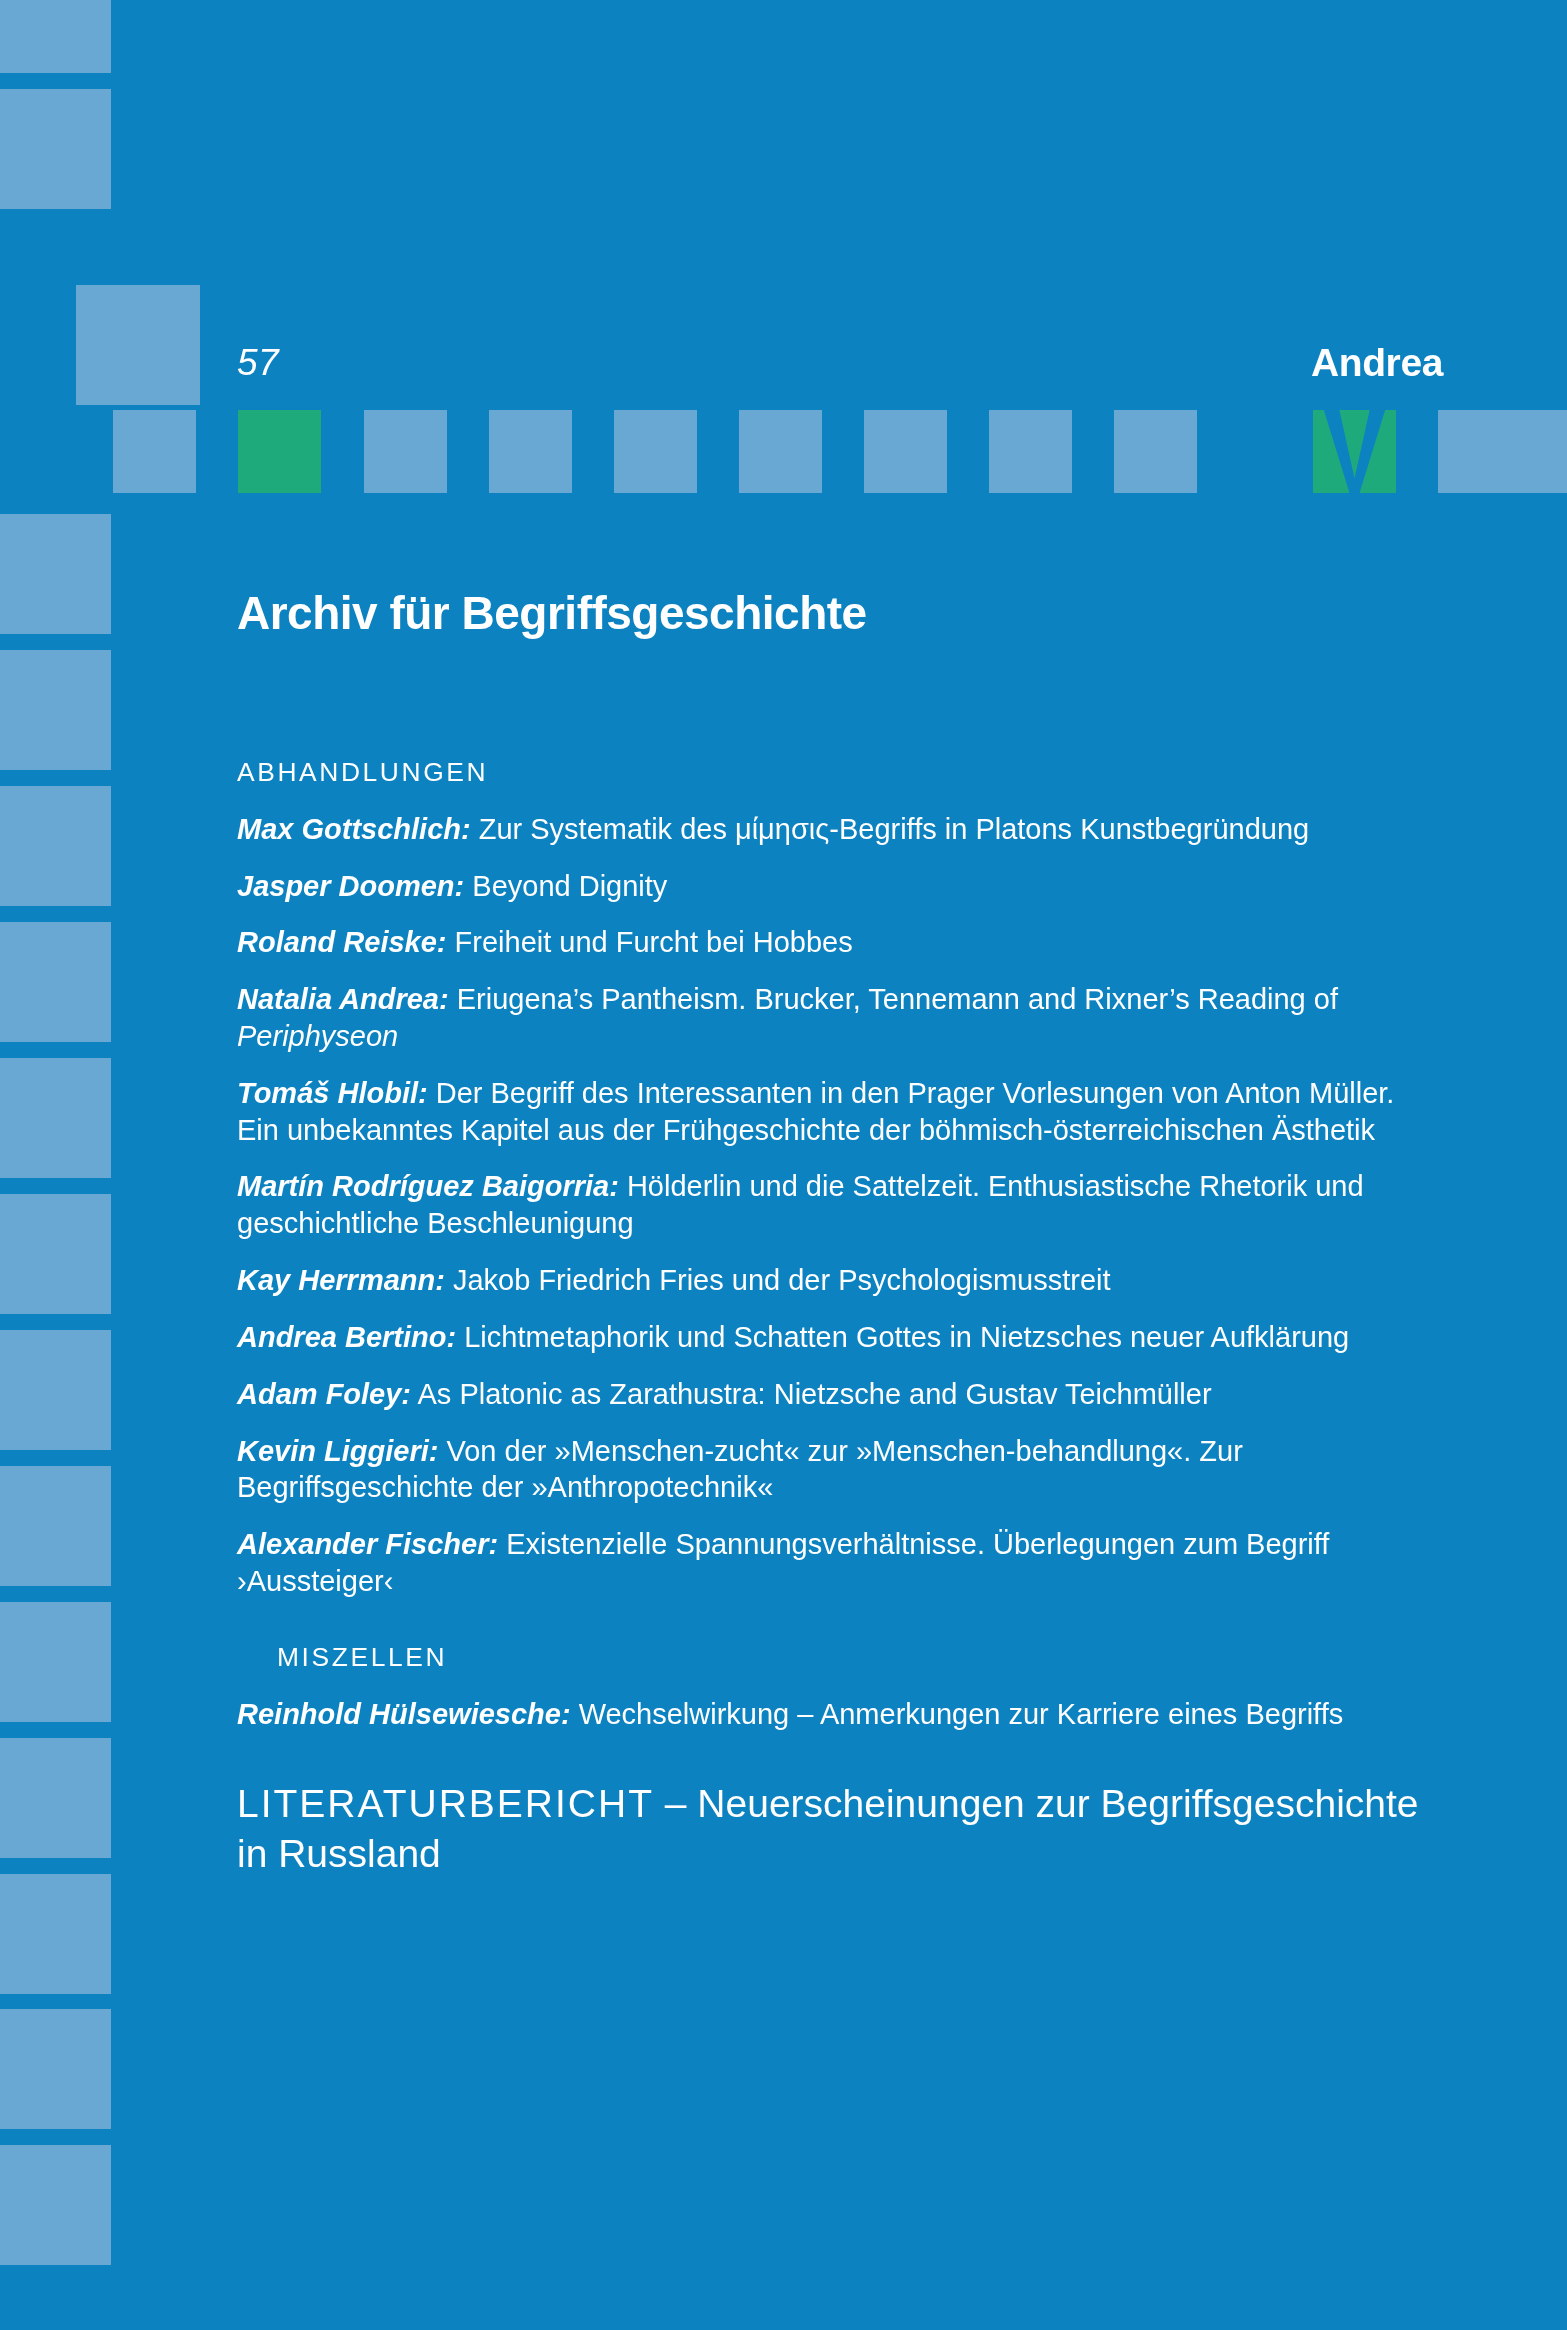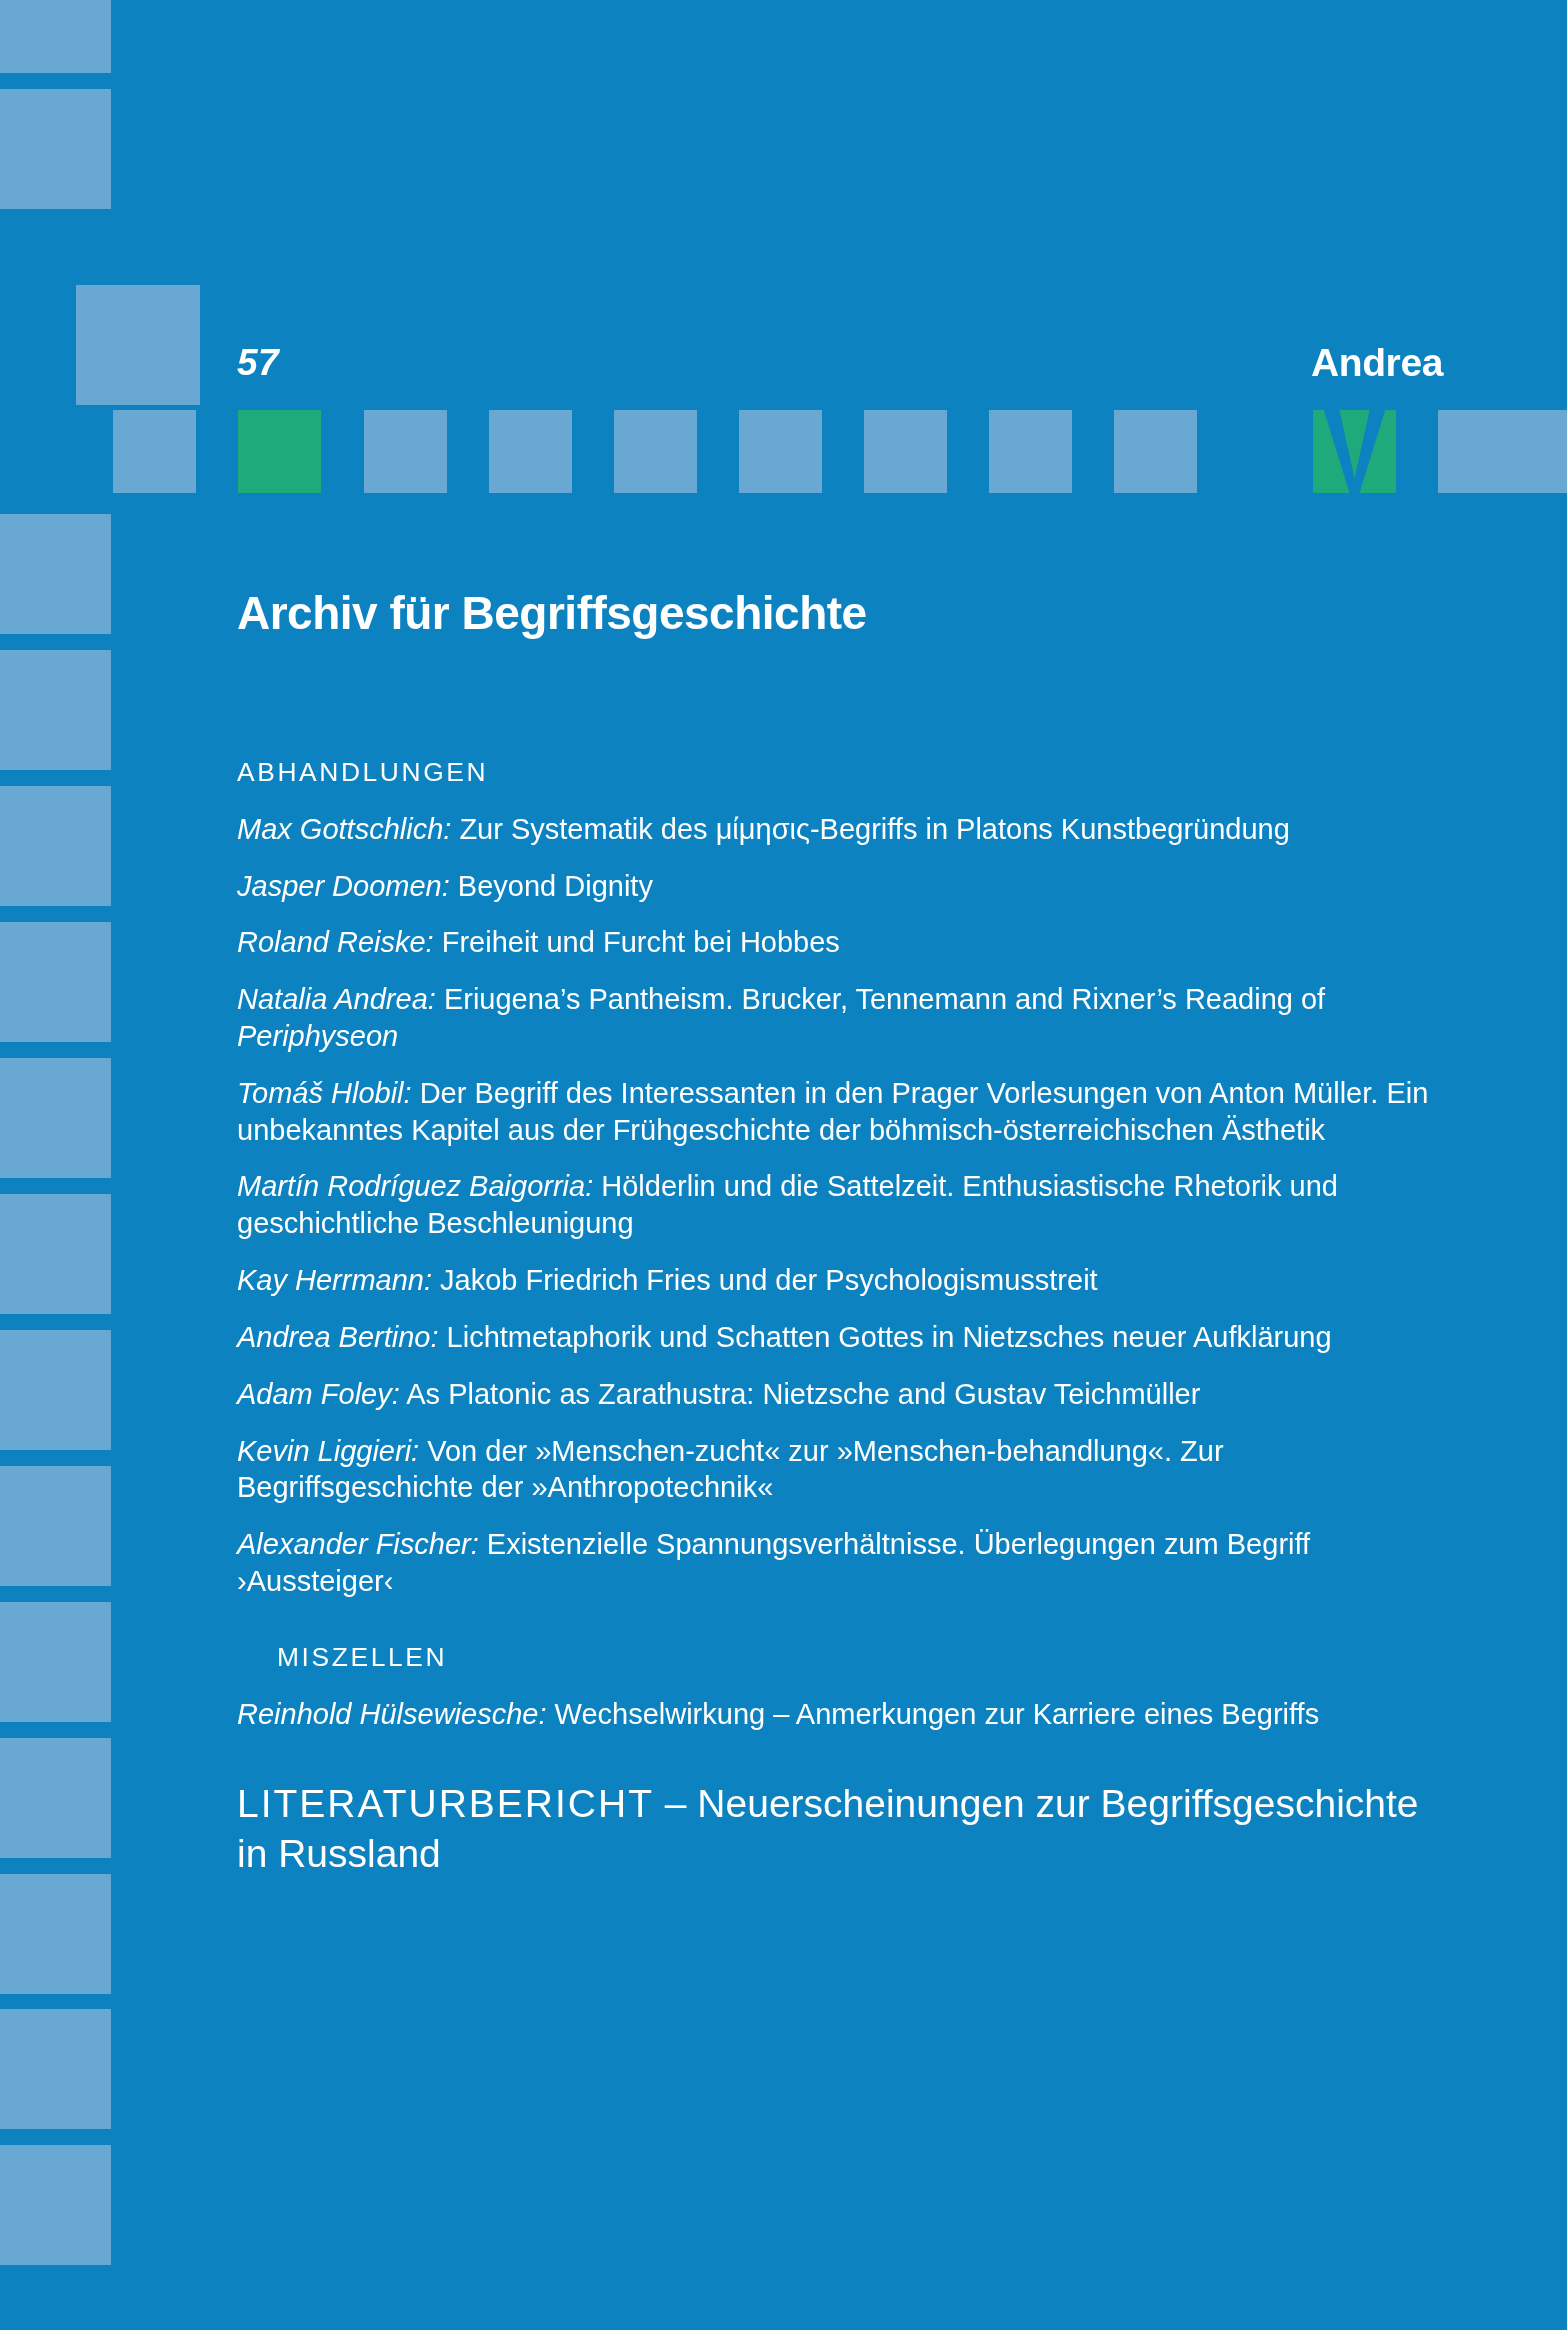--- a/index.html
+++ b/index.html
@@ -71,21 +71,21 @@
     width: 83px;
     height: 83px;
   }
 
   
   .volume-no {
     position: absolute;
     left: 237px;
     top: 344px;
     font-size: 37px;
-    font-weight: bold;
+    font-weight: normal;
     font-style: italic;
     color: #ffffff;
     letter-spacing: 0.4px;
     line-height: 1;
   }
 
   
   .meiner-word {
     position: absolute;
     left: 1311px;
@@ -134,20 +134,21 @@
 
   .entry {
     font-size: 29px;
     line-height: 1.27;
     margin: 0 0 20px 0;
     font-weight: normal;
   }
 
   .entry .author {
     font-style: italic;
+    font-weight: bold;
   }
 
   .entry .work {
     font-style: italic;
   }
 
   .footer-line {
     font-size: 39px;
     line-height: 1.27;
     margin-top: 47px;

